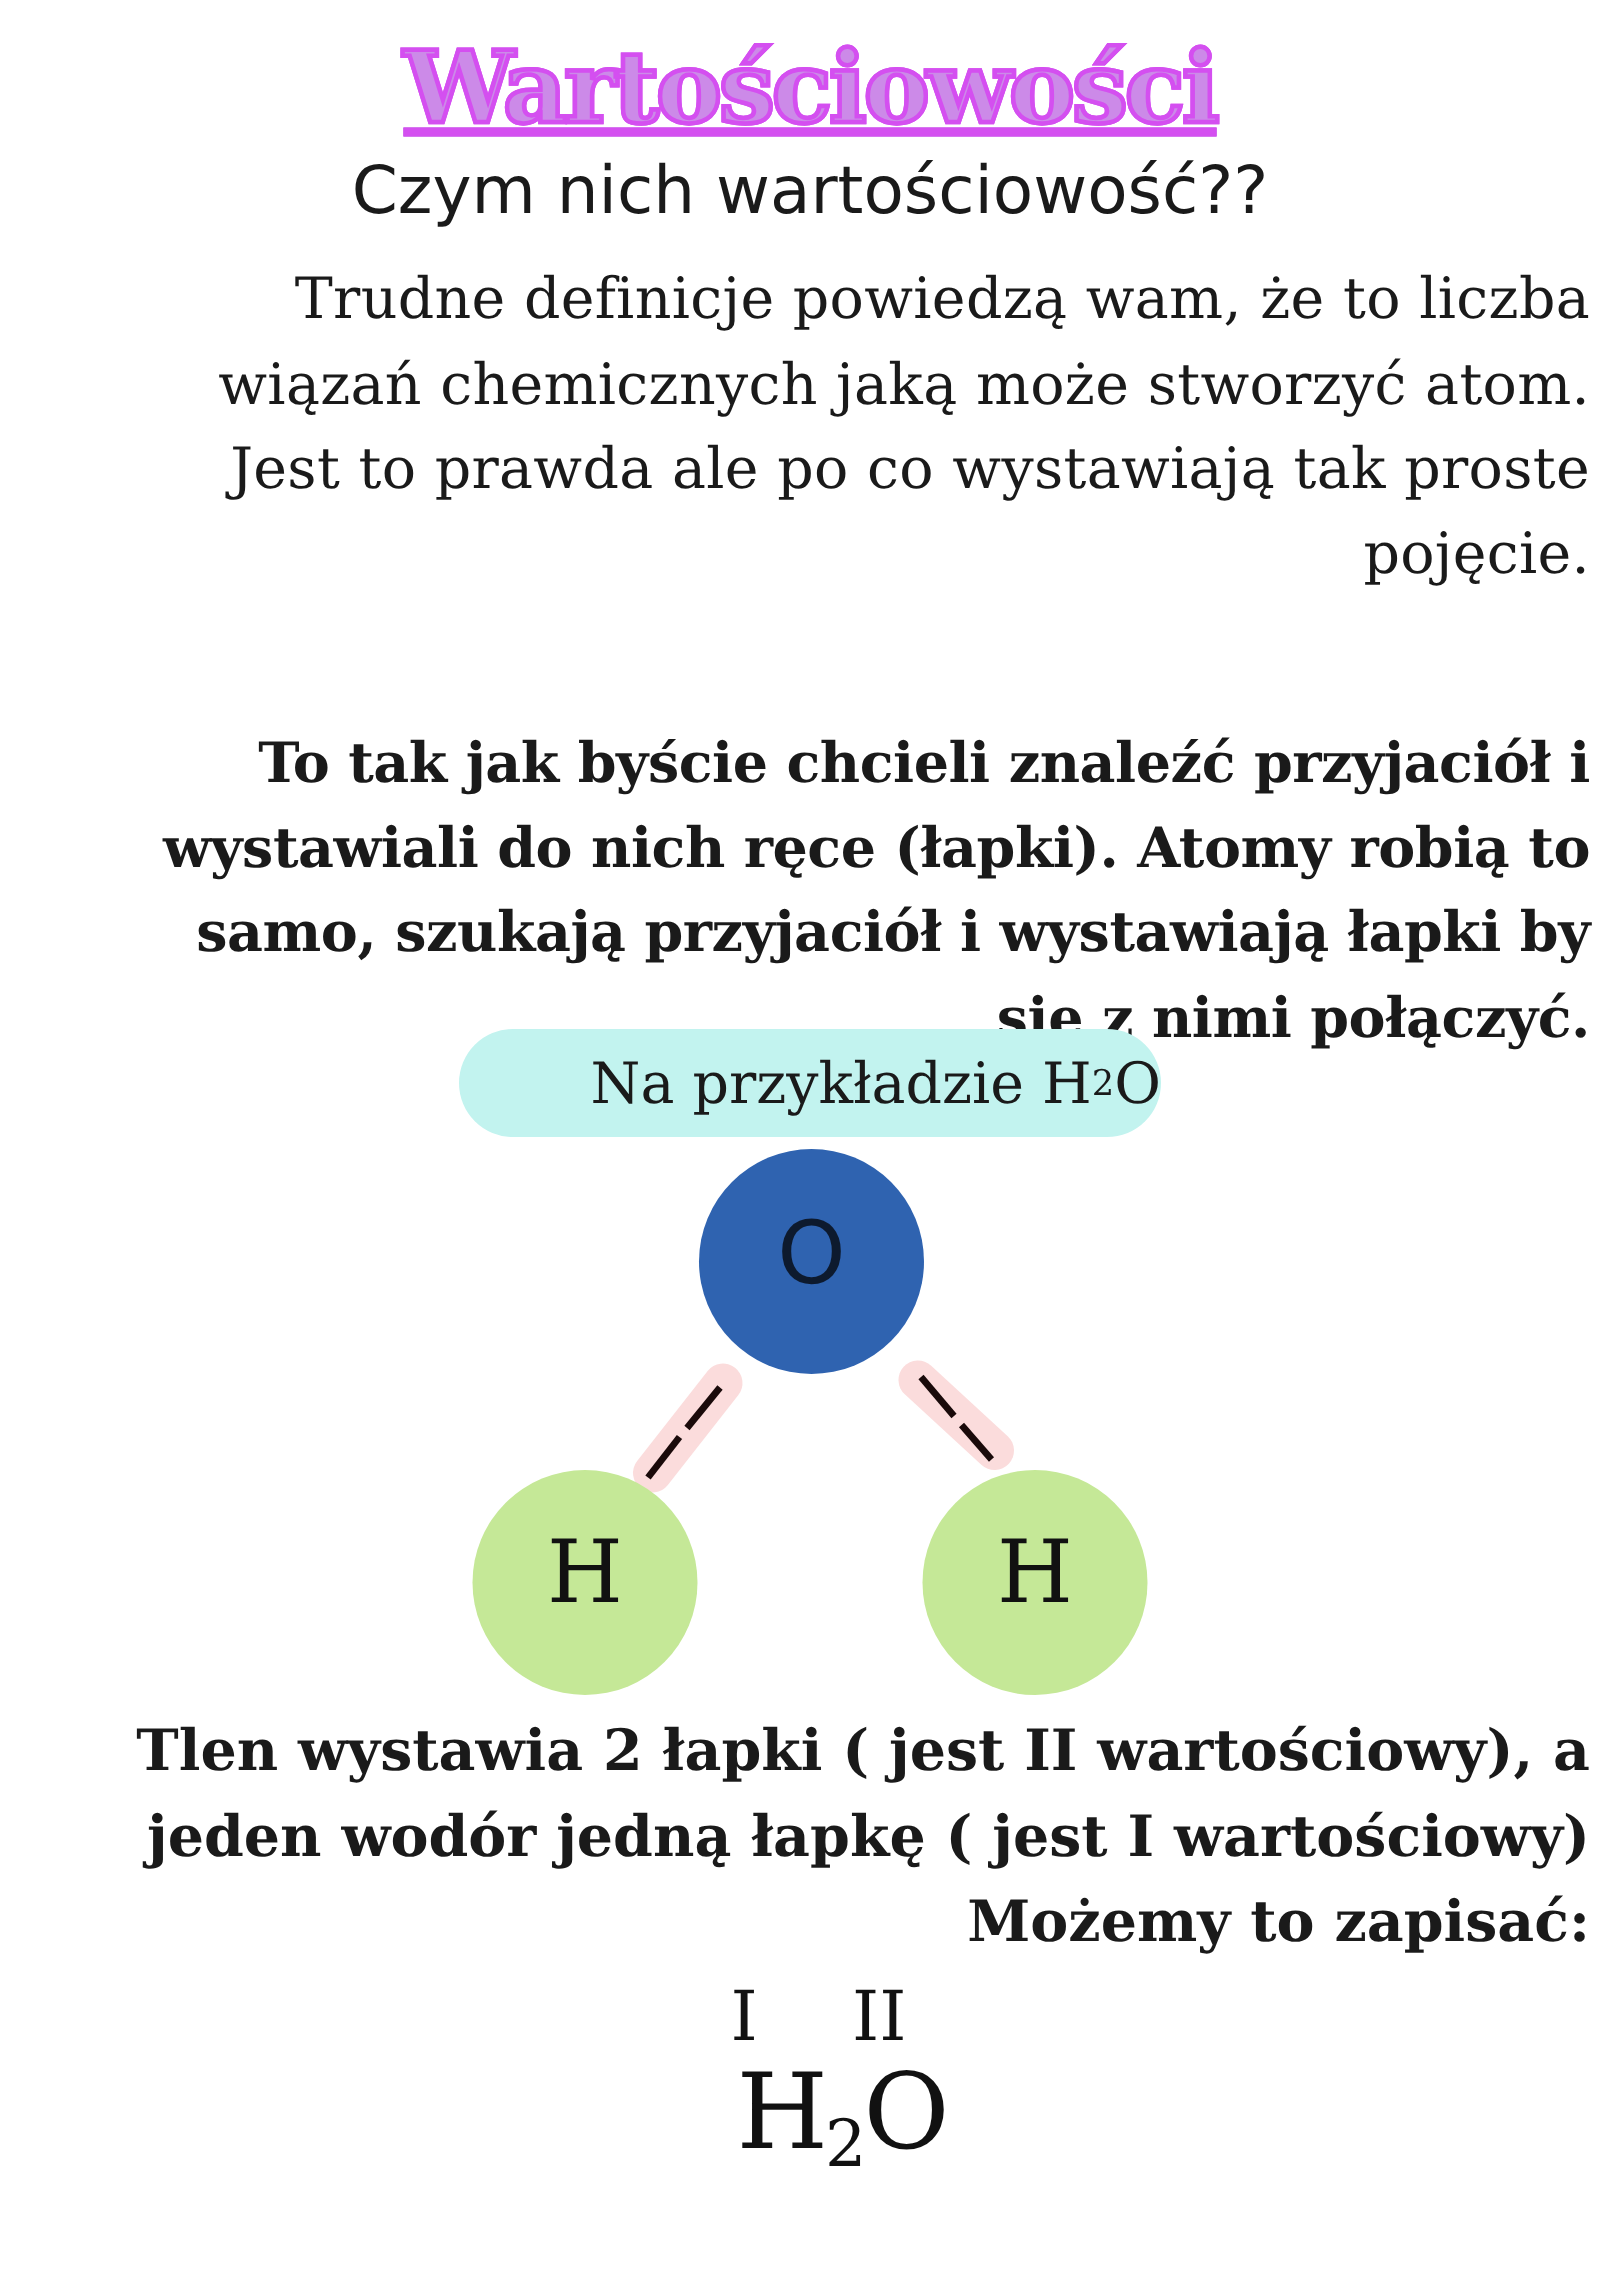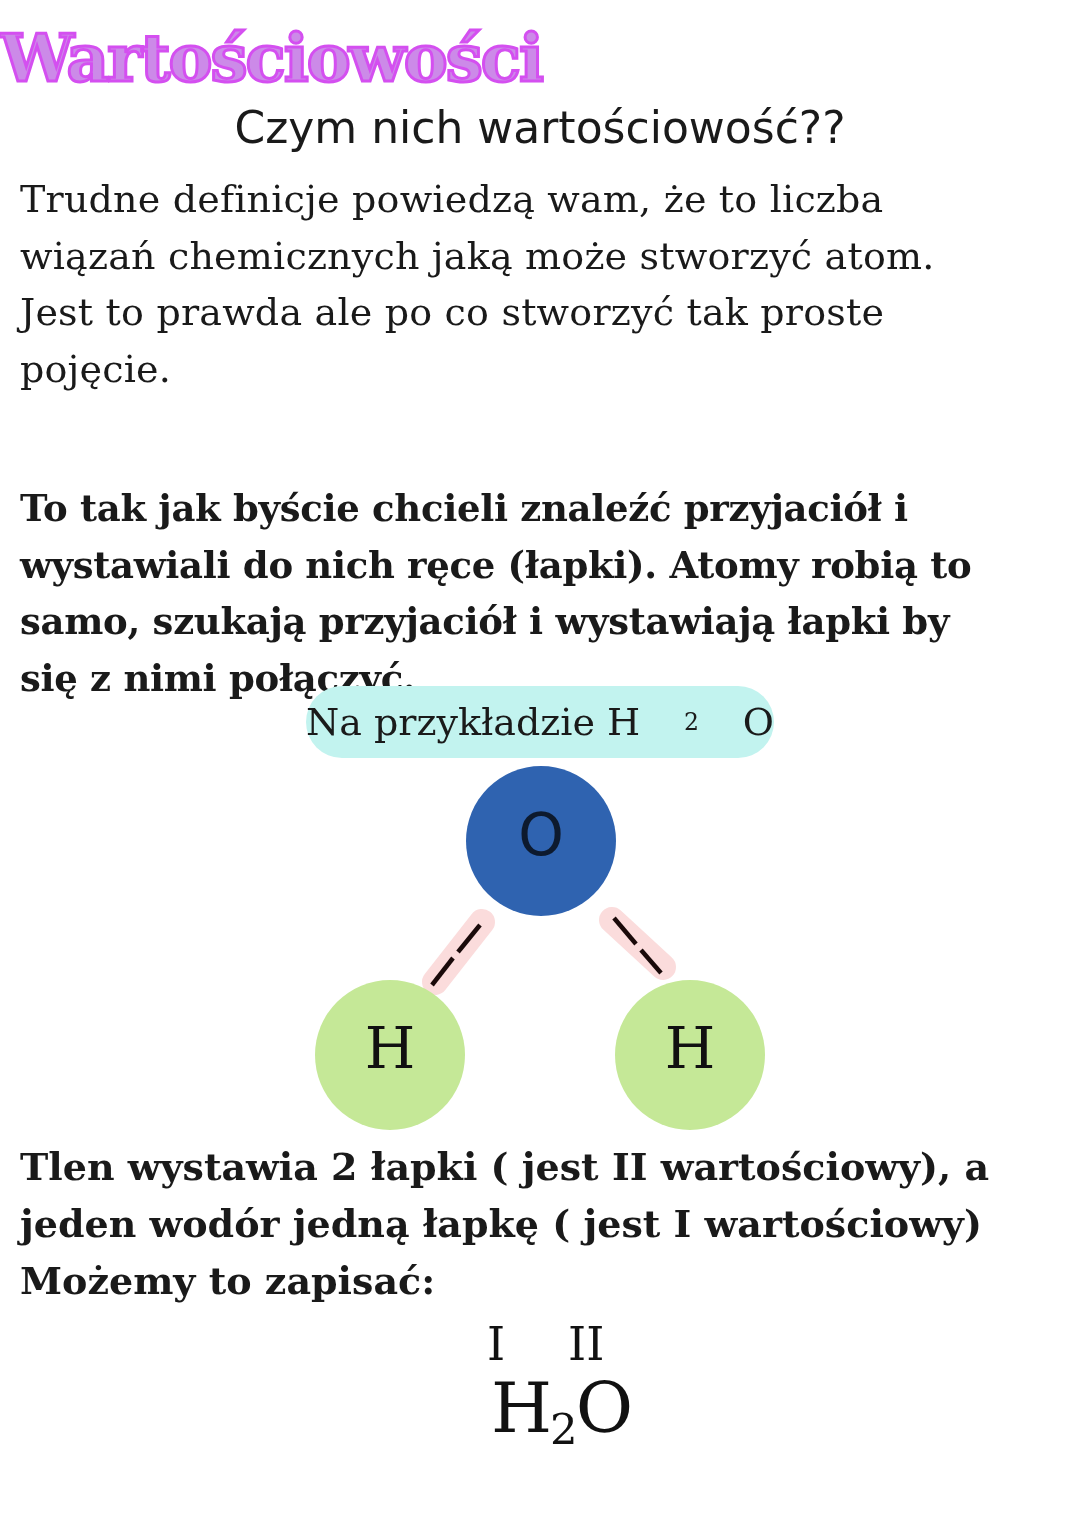--- a/index.html
+++ b/index.html
@@ -1,44 +1,45 @@
 <!DOCTYPE html>
 <html><head>
   <meta charset="utf-8">
   <style>
     html, body { margin: 0; padding: 0; background: #ffffff; }
     body { width: 1080px; height: 1528px; position: relative; overflow: hidden;
            font-family: "DejaVu Serif", "Liberation Serif", serif; color: #111111; }
     .abs { position: absolute; }
 
     .title {
-      left: 0; width: 1080px; top: 18px; 
+      left: 0; width: 1080px; top: 18px; text-align: center;
       font-family: "DejaVu Serif", serif; font-weight: bold;
       font-size: 66px; line-height: 80px; letter-spacing: -2px;
       color: #cc8ae8;
       -webkit-text-stroke: 3px #d44ff0;
       text-shadow: 0 0 1px #b23be0;
+      text-decoration: underline;
     }
     .subtitle {
       left: 0; width: 1080px; top: 98px; text-align: center;
       font-family: "DejaVu Sans", sans-serif; font-weight: normal;
       font-size: 44px; line-height: 60px; color: #1a1a1a;
     }
     .para {
-      left: 20px; width: 1040px; text-align: left;
+      left: 20px; width: 1040px; text-align: right;
       font-size: 38px; line-height: 56.5px; color: #1a1a1a;
     }
     .para.p1 { top: 171px; font-weight: normal; letter-spacing: 0.2px; }
     .para.p2 { top: 450px; font-weight: bold; font-size: 37px; letter-spacing: -0.3px; margin-top: 30px; }
     .para .line { display: block; white-space: nowrap; }
 
     .pill {
       left: 306px; top: 686px; width: 468px; height: 72px; border-radius: 36px;
       background: #c2f3ef;
-      display: flex; align-items: center; justify-content: space-between;
+      display: flex; align-items: center; justify-content: flex-end;
       font-size: 38px; color: #1a1a1a; white-space: nowrap;
     }
     .pill sub, .formula sub { font-size: 0.62em; vertical-align: -0.28em; line-height: 0; }
 
     .atom { border-radius: 50%; display: flex; align-items: center; justify-content: center; }
     .atom-o { left: 466px; top: 766px; width: 150px; height: 150px; background: #2f63b0; }
     .atom-o span { font-family: "DejaVu Sans", sans-serif; font-size: 58px; color: #0d1a2e; margin-top: -12px; }
     .atom-h { width: 150px; height: 150px; background: #c5e897; top: 980px; }
     .atom-h span { font-family: "DejaVu Serif", serif; font-size: 58px; color: #111; margin-top: -14px; }
     .atom-h.left { left: 315px; }
@@ -62,21 +63,21 @@
 </head>
 <body>
 
 <div class="abs title">Wartościowości</div>
 
 <div class="abs subtitle">Czym nich wartościowość??</div>
 
 <div class="abs para p1">
   <span class="line">Trudne definicje powiedzą wam, że to liczba</span>
   <span class="line">wiązań chemicznych jaką może stworzyć atom.</span>
-  <span class="line">Jest to prawda ale po co stworzyć tak proste</span>
+  <span class="line">Jest to prawda ale po co wystawiają tak proste</span>
   <span class="line">pojęcie.</span>
 </div>
 
 <div class="abs para p2">
   <span class="line">To tak jak byście chcieli znaleźć przyjaciół i</span>
   <span class="line">wystawiali do nich ręce (łapki). Atomy robią to</span>
   <span class="line">samo, szukają przyjaciół i wystawiają łapki by</span>
   <span class="line">się z nimi połączyć.</span>
 </div>
 

